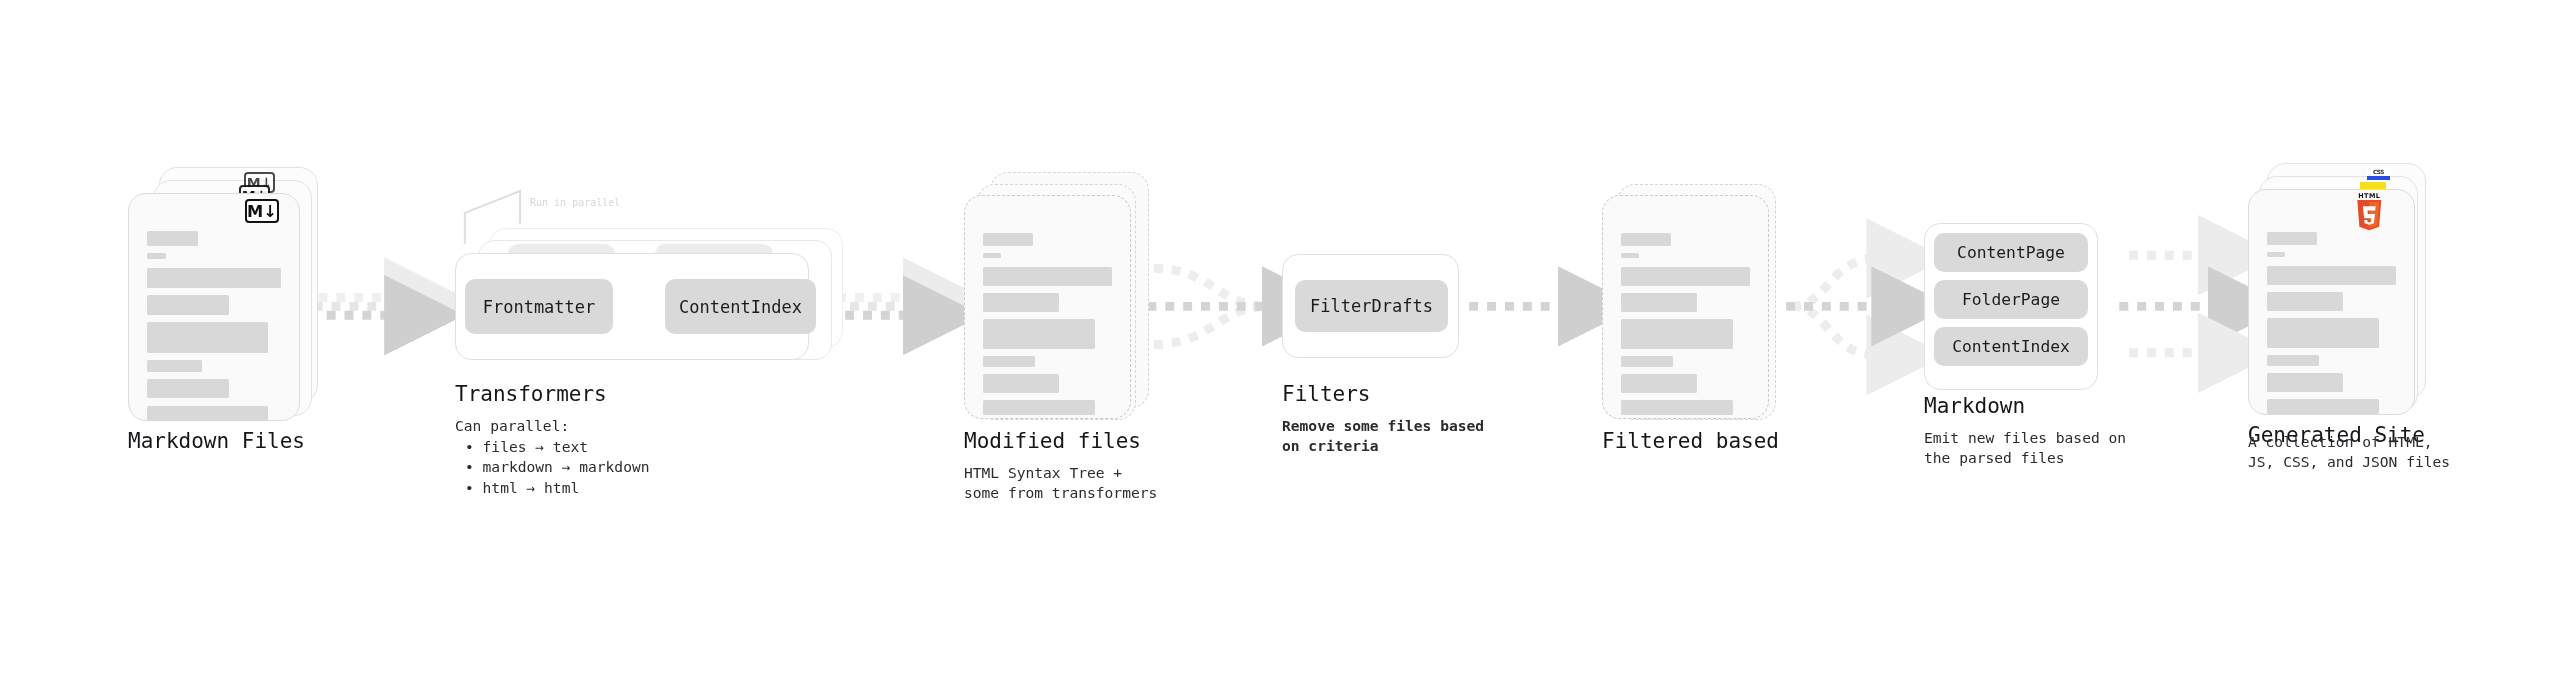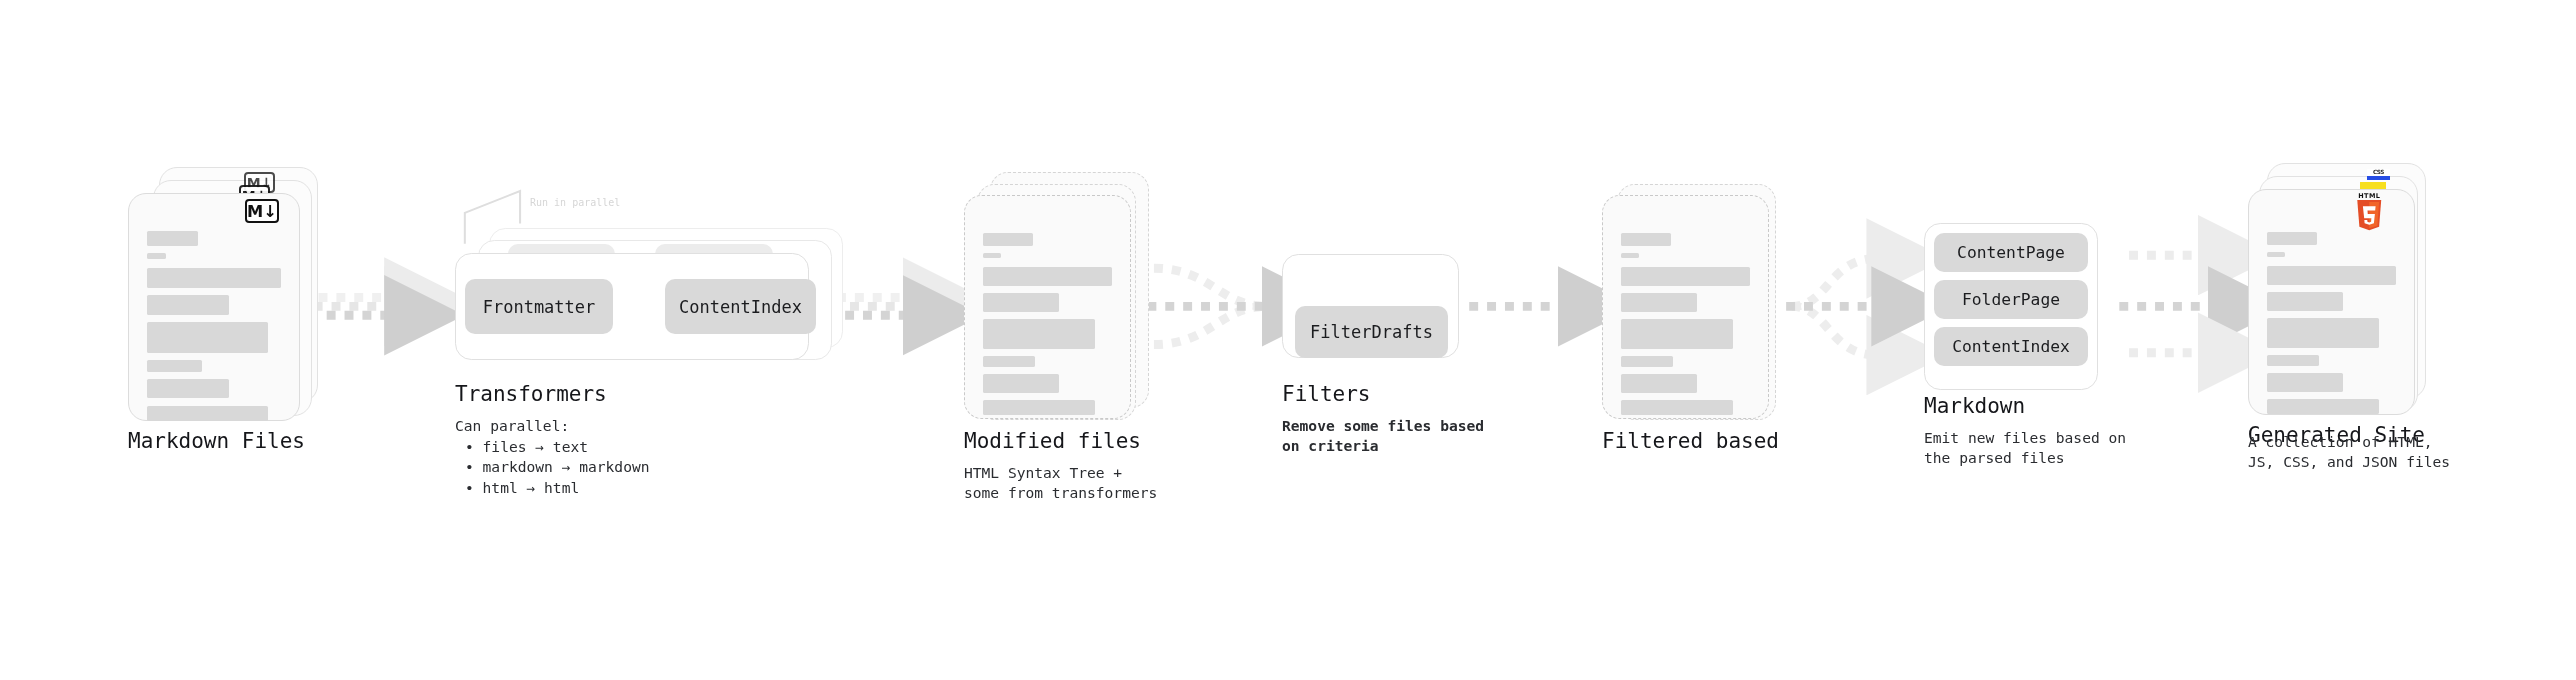--- a/index.html
+++ b/index.html
@@ -171,21 +171,21 @@
         <div class="ln" style="width:87%;height:14.6px;"></div>
       </div>
     </div>
     <div class="title" style="left:964px;top:429px;">Modified files</div>
     <div class="sub" style="left:964px;top:463px;">HTML Syntax Tree +
 some from transformers</div>
   </div>
 
   <div>
     <div class="stagebox" style="left:1282px;top:254px;width:177px;height:104px;"></div>
-    <div class="chip" style="left:1295px;top:280px;width:153px;height:52px;margin-top:26px;">FilterDrafts</div>
+    <div class="chip" style="left:1295px;top:280px;width:153px;height:52px;">FilterDrafts</div>
     <div class="title" style="left:1282px;top:382px;">Filters</div>
     <div class="sub" style="left:1282px;top:416px;font-weight:bold;">Remove some files based
 on criteria</div>
   </div>
 
   <div>
     <div class="ghost dashed" style="left:1617px;top:184px;width:159px;height:236px;"></div>
     <div class="doc dashed" style="left:1602px;top:195px;width:167px;height:224px;">
       <div class="lines">
         <div class="ln" style="width:50px;height:13px;"></div>

